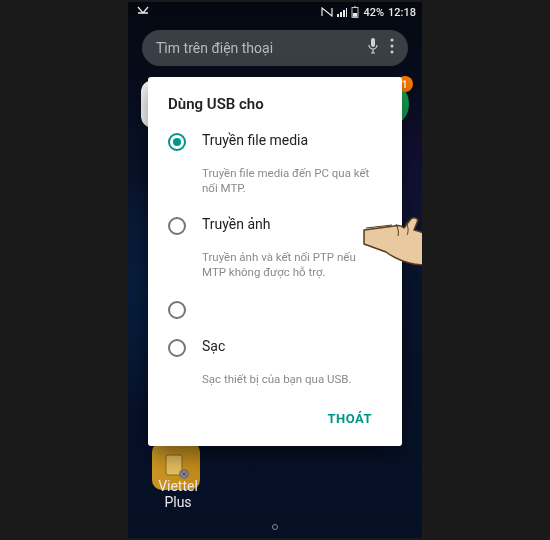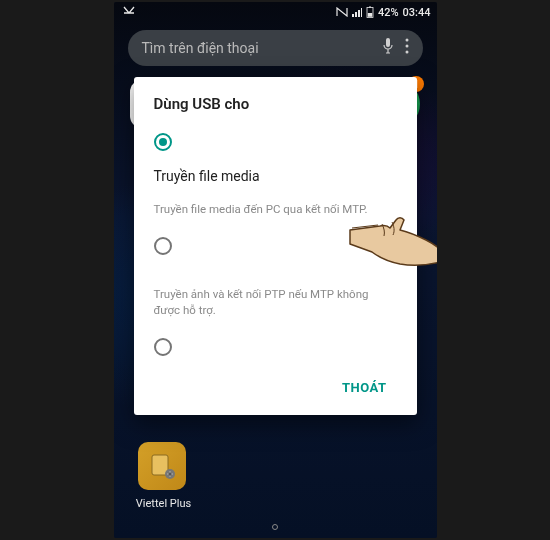--- a/index.html
+++ b/index.html
@@ -4,21 +4,21 @@
 <style>
   * { margin: 0; padding: 0; box-sizing: border-box; }
   body {
     width: 550px; height: 540px;
     background: #1a1a1a;
     display: flex; align-items: center; justify-content: center;
     font-family: Roboto, -apple-system, Arial, sans-serif;
     overflow: hidden;
   }
   .phone {
-    width: 323px; height: 536px;
+    width: 294px; height: 536px;
     background: #0a1020;
     position: relative;
     border-radius: 2px;
     overflow: hidden;
   }
   .wallpaper {
     position: absolute; inset: 0;
     background:
       radial-gradient(ellipse 260px 180px at 30% 55%, rgba(0,60,120,0.4), transparent 70%),
       radial-gradient(ellipse 200px 140px at 70% 30%, rgba(80,0,120,0.3), transparent 70%),
@@ -61,21 +61,21 @@
   .app-other { background: linear-gradient(135deg,#1baf5d,#0d8a44); }
   .app-phone { background: linear-gradient(135deg,#1fc466,#159a4f); border-radius: 50%; }
   .badge {
     position: absolute; top: -4px; right: -4px;
     width: 16px; height: 16px; border-radius: 50%;
     background: #ff7b00; color: #fff;
     font-size: 10px; display: flex; align-items: center; justify-content: center;
   }
   .bottom-label {
     position: absolute; bottom: 28px; left: 20px;
-    color: #e8e8e8; font-size: 11px; text-align: center;
+    color: #e8e8e8; font-size: 14px; text-align: center;
     width: 60px;
   }
   .bottom-icon {
     position: absolute; bottom: 48px; left: 24px;
     width: 48px; height: 48px; border-radius: 10px;
     background: linear-gradient(135deg,#d4a028,#c08818);
     display: flex; align-items: center; justify-content: center;
   }
   .nav-dot {
     position: absolute; bottom: 8px; left: 50%; transform: translateX(-50%);
@@ -92,21 +92,20 @@
     padding: 18px 0 8px;
   }
   .dialog-title {
     font-size: 15px; font-weight: 600; color: #222;
     padding: 0 20px 10px;
   }
   .option {
     display: flex; align-items: flex-start;
     padding: 8px 20px 10px; gap: 16px;
     cursor: pointer;
-    flex-direction: column;
   }
   .radio {
     flex: 0 0 18px; width: 18px; height: 18px;
     border: 2px solid #757575; border-radius: 50%;
     margin-top: 2px; position: relative;
   }
   .radio.selected { border-color: #009688; }
   .radio.selected::after {
     content: ''; position: absolute; inset: 3px;
     background: #009688; border-radius: 50%;
@@ -152,21 +151,21 @@
         </svg>
     </span>
     <span class="status-icon">
       <svg width="8" height="12" viewBox="0 0 8 12">
           <rect x="1" y="1.5" width="6" height="10" stroke="#e8e8e8" stroke-width="0.8" fill="none"></rect>
           <rect x="3" y="0.5" width="2" height="1" fill="#e8e8e8"></rect>
           <rect x="1.8" y="7" width="4.4" height="3.8" fill="#e8e8e8"></rect>
         </svg>
     </span>
     <span>42%</span>
-    <span>03:44</span>
+    <span>12:18</span>
   </div>
 
   <div class="search-pill">
     <span class="search-text">Tìm trên điện thoại</span>
     <span class="mic-icon">
       <svg width="14" height="18" viewBox="0 0 14 18">
           <rect x="5" y="1" width="4" height="9" rx="2" fill="#d0d0d0"></rect>
           <path d="M3 8 a4 4 0 0 0 8 0 M7 12 v4 M5 16 h4" stroke="#d0d0d0" stroke-width="1.2" fill="none"></path>
         </svg>
     </span>
@@ -238,28 +237,36 @@
       <div class="radio selected"></div>
       <div class="option-body">
         <div class="option-title">Truyền file media</div>
         <div class="option-desc">Truyền file media đến PC qua kết nối MTP.</div>
       </div>
     </div>
 
     <div class="option">
       <div class="radio"></div>
       <div class="option-body">
+        <div class="option-title">Truyền ảnh</div>
         <div class="option-desc">Truyền ảnh và kết nối PTP nếu MTP không được hỗ trợ.</div>
       </div>
     </div>
 
     <div class="option">
       <div class="radio"></div>
     </div>
 
+    <div class="option">
+      <div class="radio"></div>
+      <div class="option-body">
+        <div class="option-title">Sạc</div>
+        <div class="option-desc">Sạc thiết bị của bạn qua USB.</div>
+      </div>
+    </div>
 
     <div class="dialog-actions">
       <div class="exit-btn">THOÁT</div>
     </div>
   </div>
 
   <svg class="pointer-hand" viewBox="0 0 110 80">
     <g fill="#E8C9A0" stroke="#5a3a1a" stroke-width="1.5" stroke-linejoin="round">
       <path d="M12 36 l30 -4 c4 -1 8 0 10 2 l6 -8 c2 -3 6 -3 8 0 l-4 10 c8 2 18 6 26 10 c6 3 14 8 18 14 c2 3 0 7 -4 8 c-12 3 -28 4 -40 2 c-10 -2 -20 -6 -28 -12 l-22 -8 z"></path>
       <path d="M14 34 l26 -3" stroke-width="1"></path>

